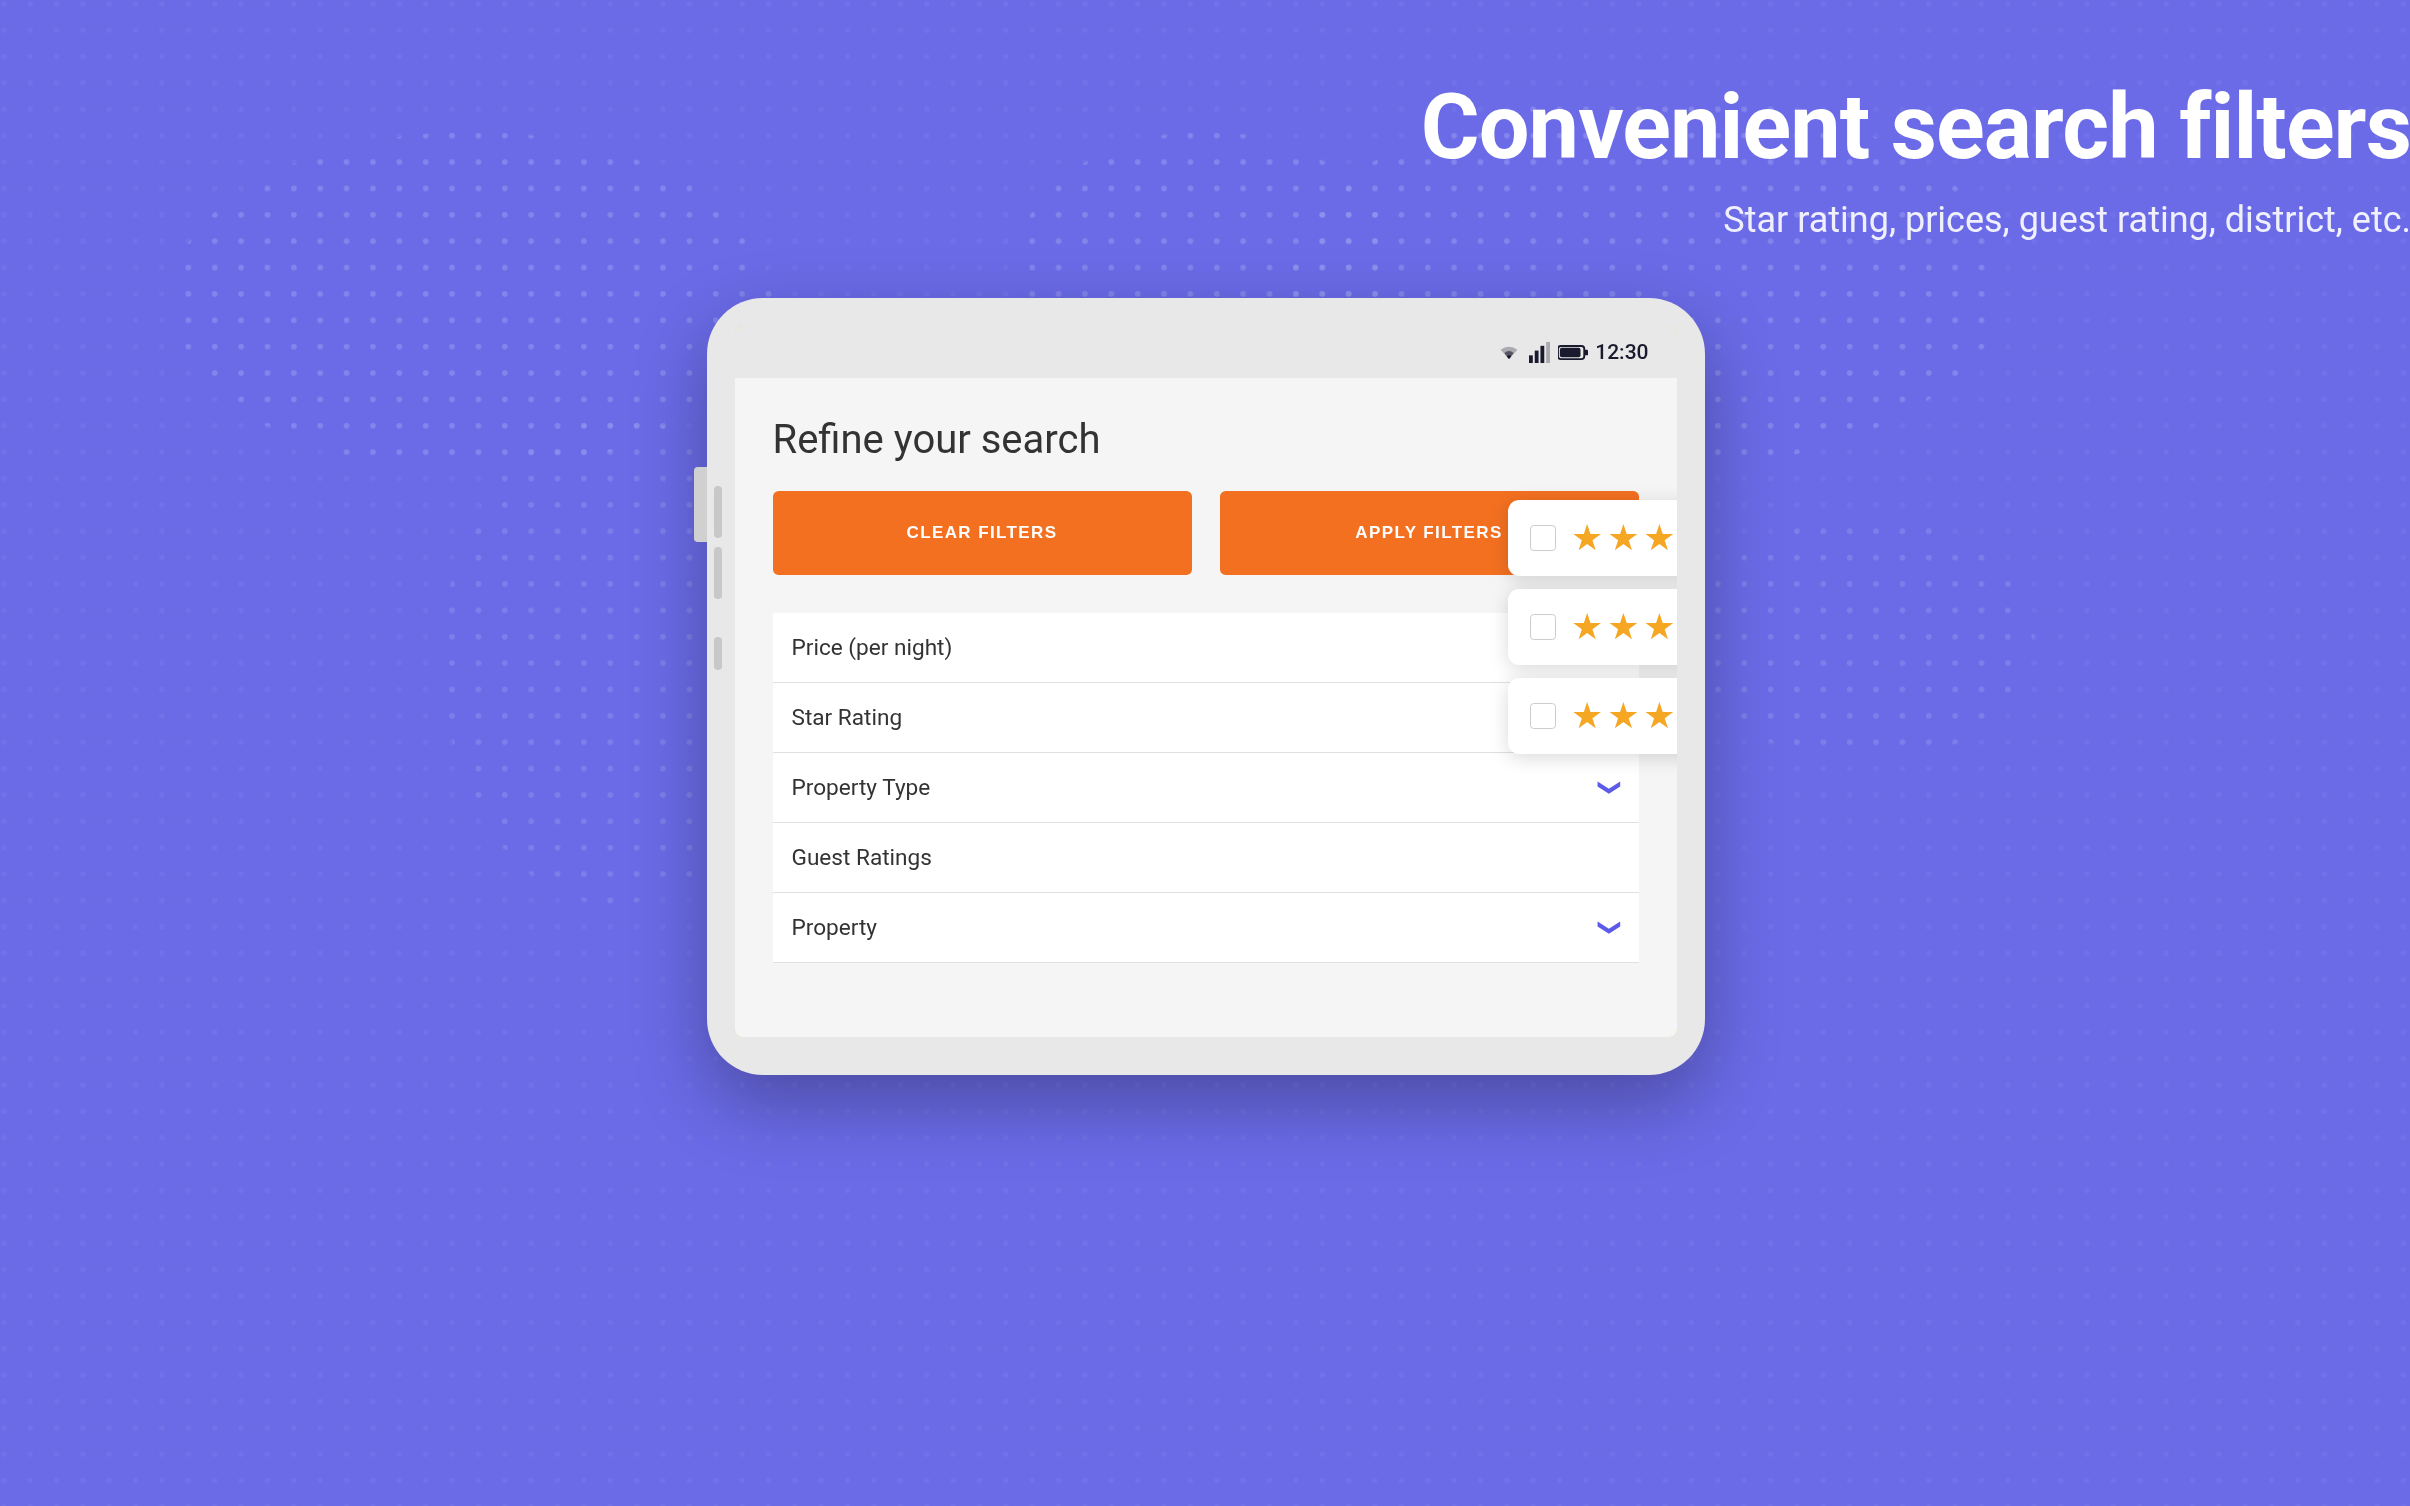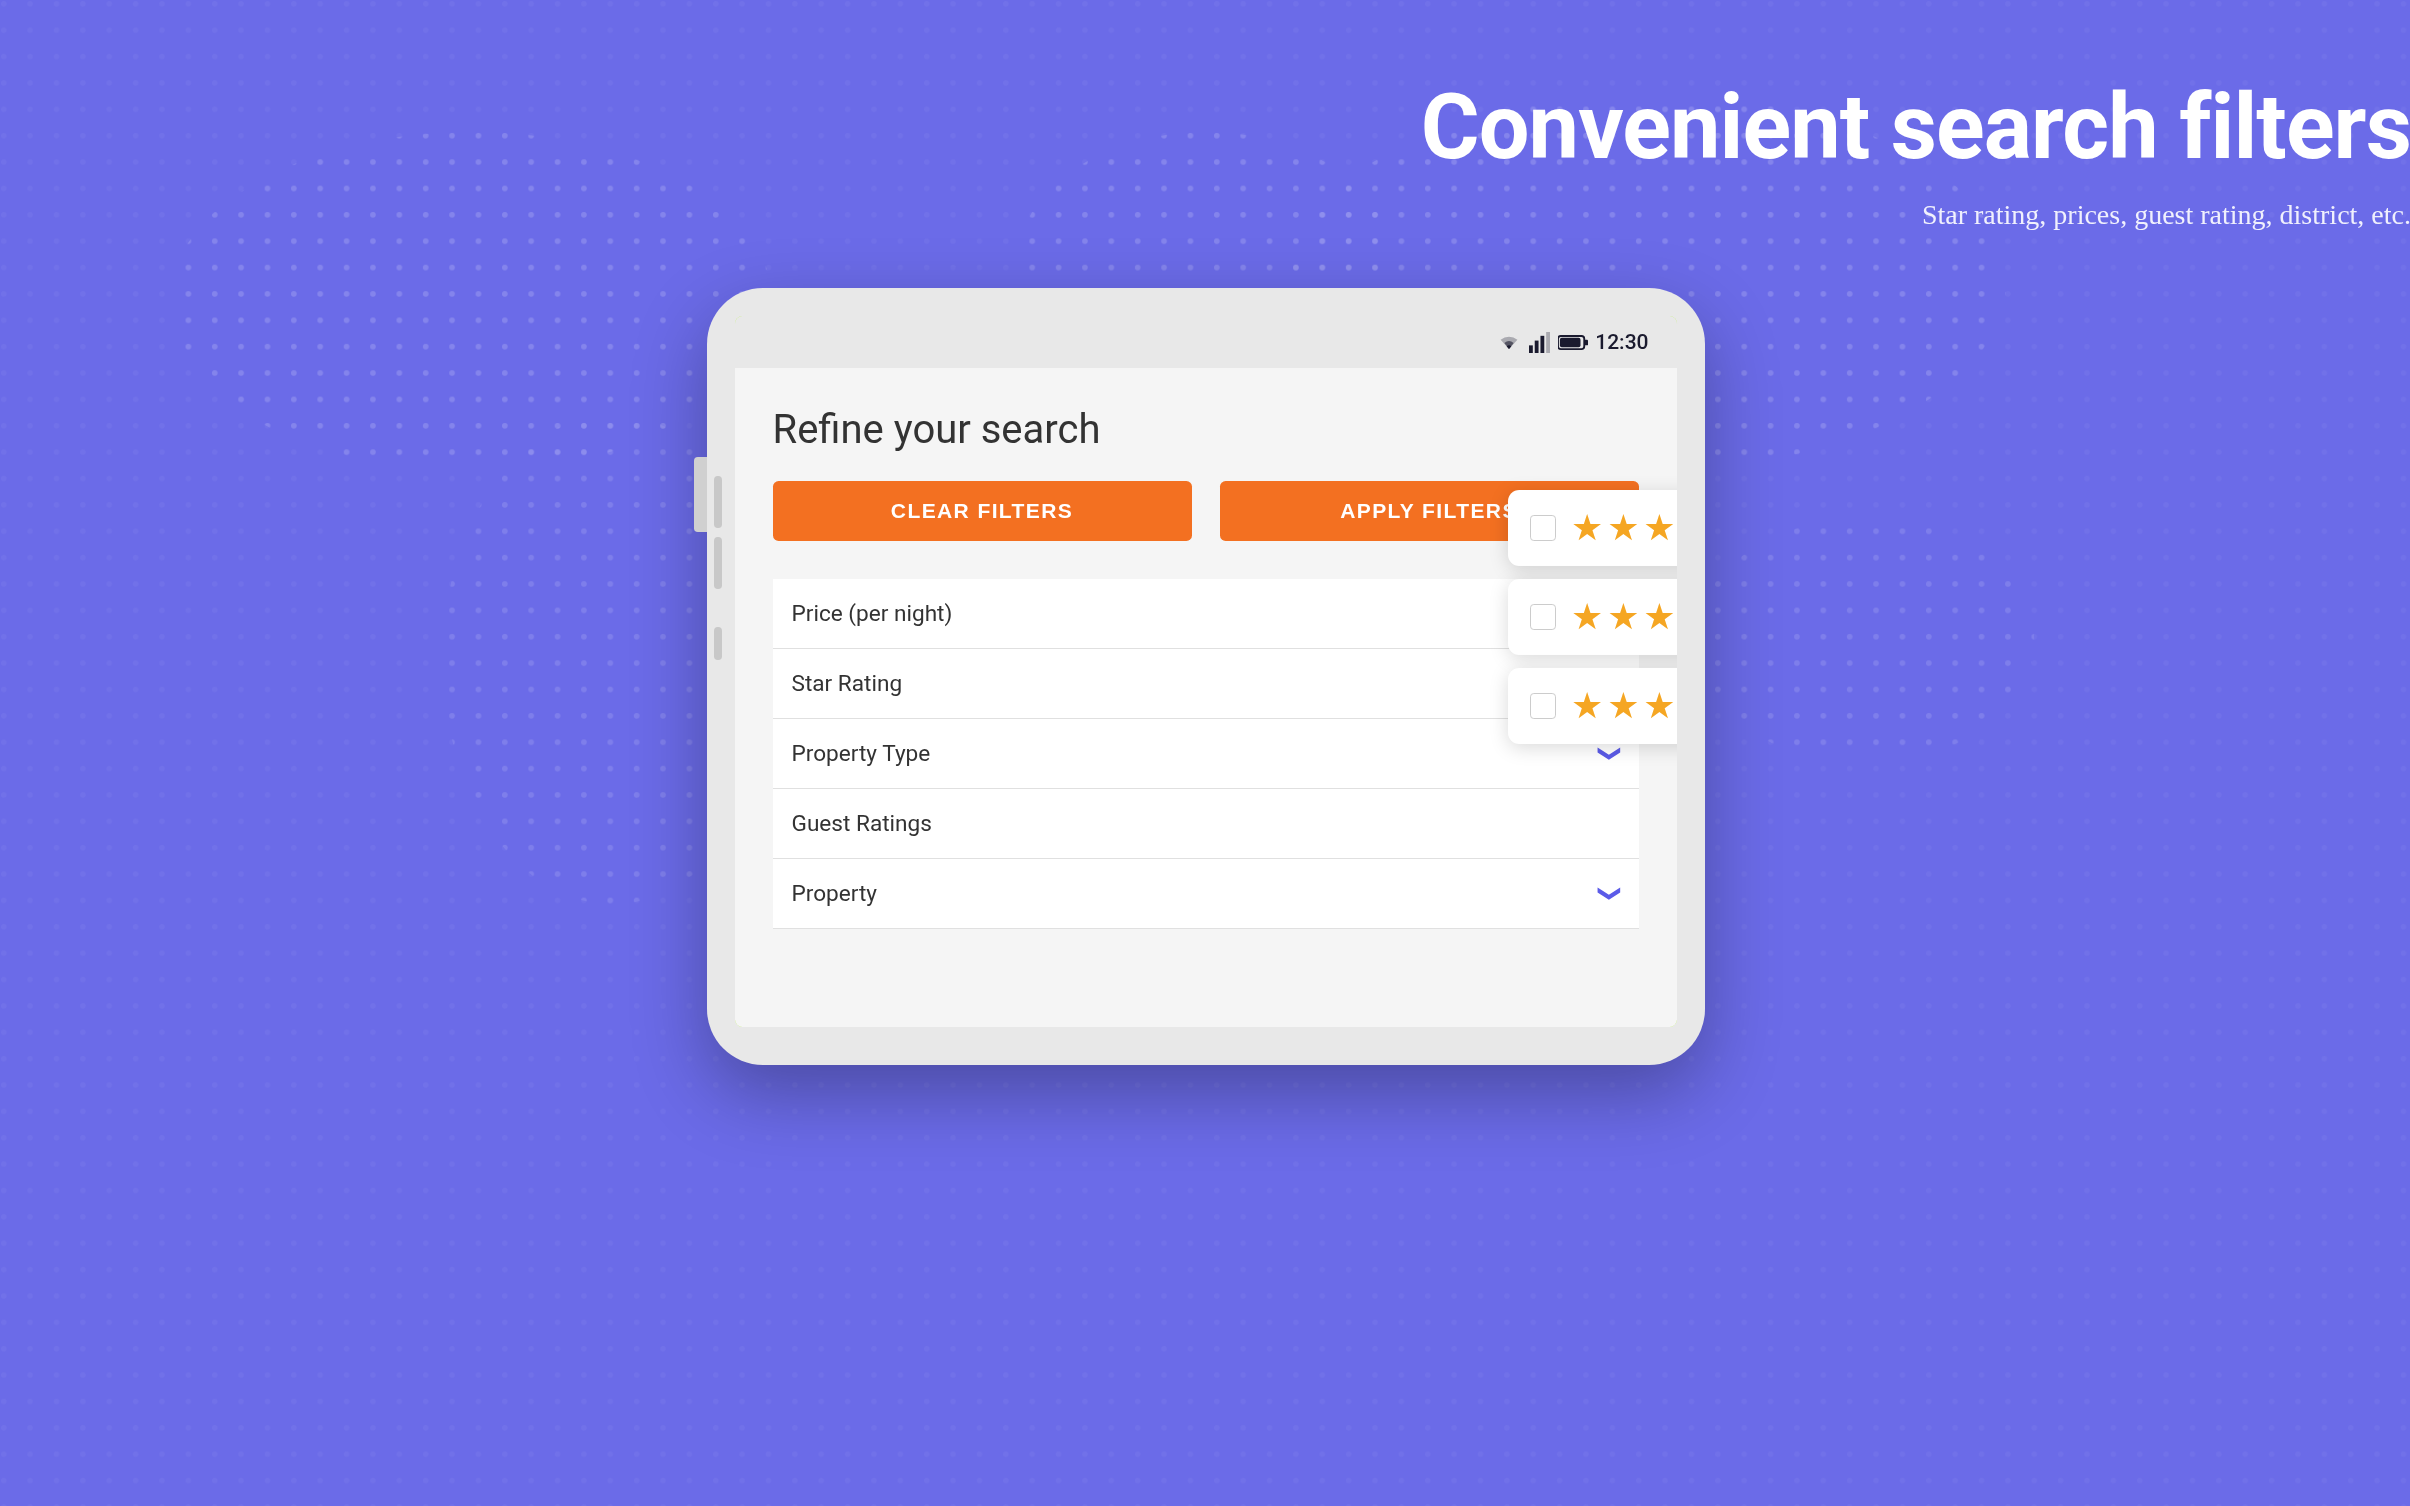--- a/index.html
+++ b/index.html
@@ -24,24 +24,23 @@
 
     .main-title {
       font-size: 90px;
       font-weight: 700;
       color: #ffffff;
       letter-spacing: -0.9px;
       margin-bottom: 19px;
     }
 
     .sub-title {
-      font-size: 28px;
+      font-size: 36px;
       font-weight: 400;
       color: rgba(255,255,255,0.9);
-      font-family: Liberation Serif, serif;
     }
 
     
     .tablet-wrapper {
       position: relative;
       z-index: 3;
       display: flex;
       justify-content: center;
       align-items: flex-start;
       margin-top: 19px;
@@ -114,24 +113,24 @@
 
     
     .buttons-row {
       display: flex;
       gap: 28px;
       margin-bottom: 38px;
     }
 
     .filter-btn {
       flex: 1;
-      height: 60px;
+      height: 84px;
       border: none;
       border-radius: 5.6px;
-      font-size: 21px;
+      font-size: 17px;
       font-weight: 700;
       letter-spacing: 1.4px;
       color: #ffffff;
       background: #f37021;
       cursor: pointer;
       text-transform: uppercase;
     }
 
     
     .filter-row {

